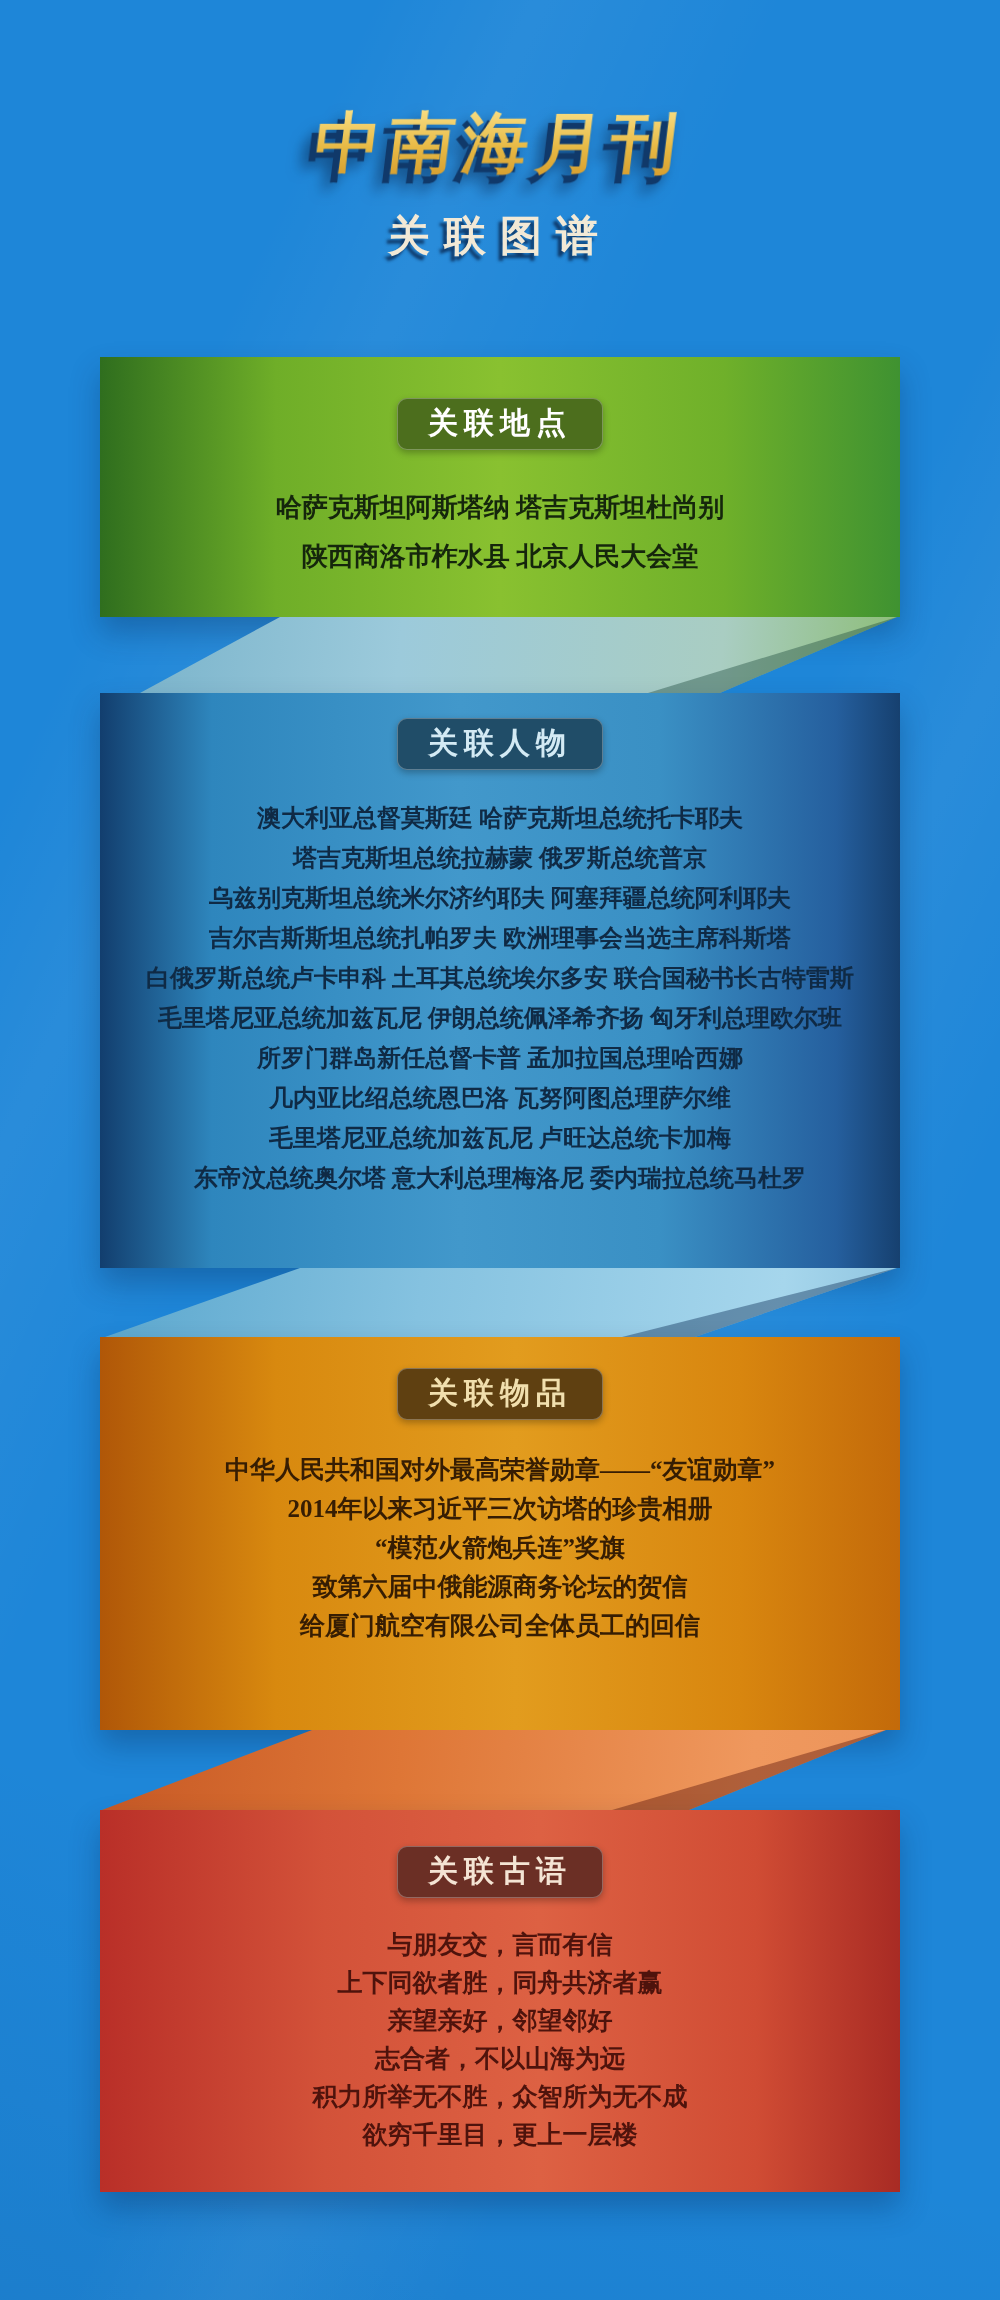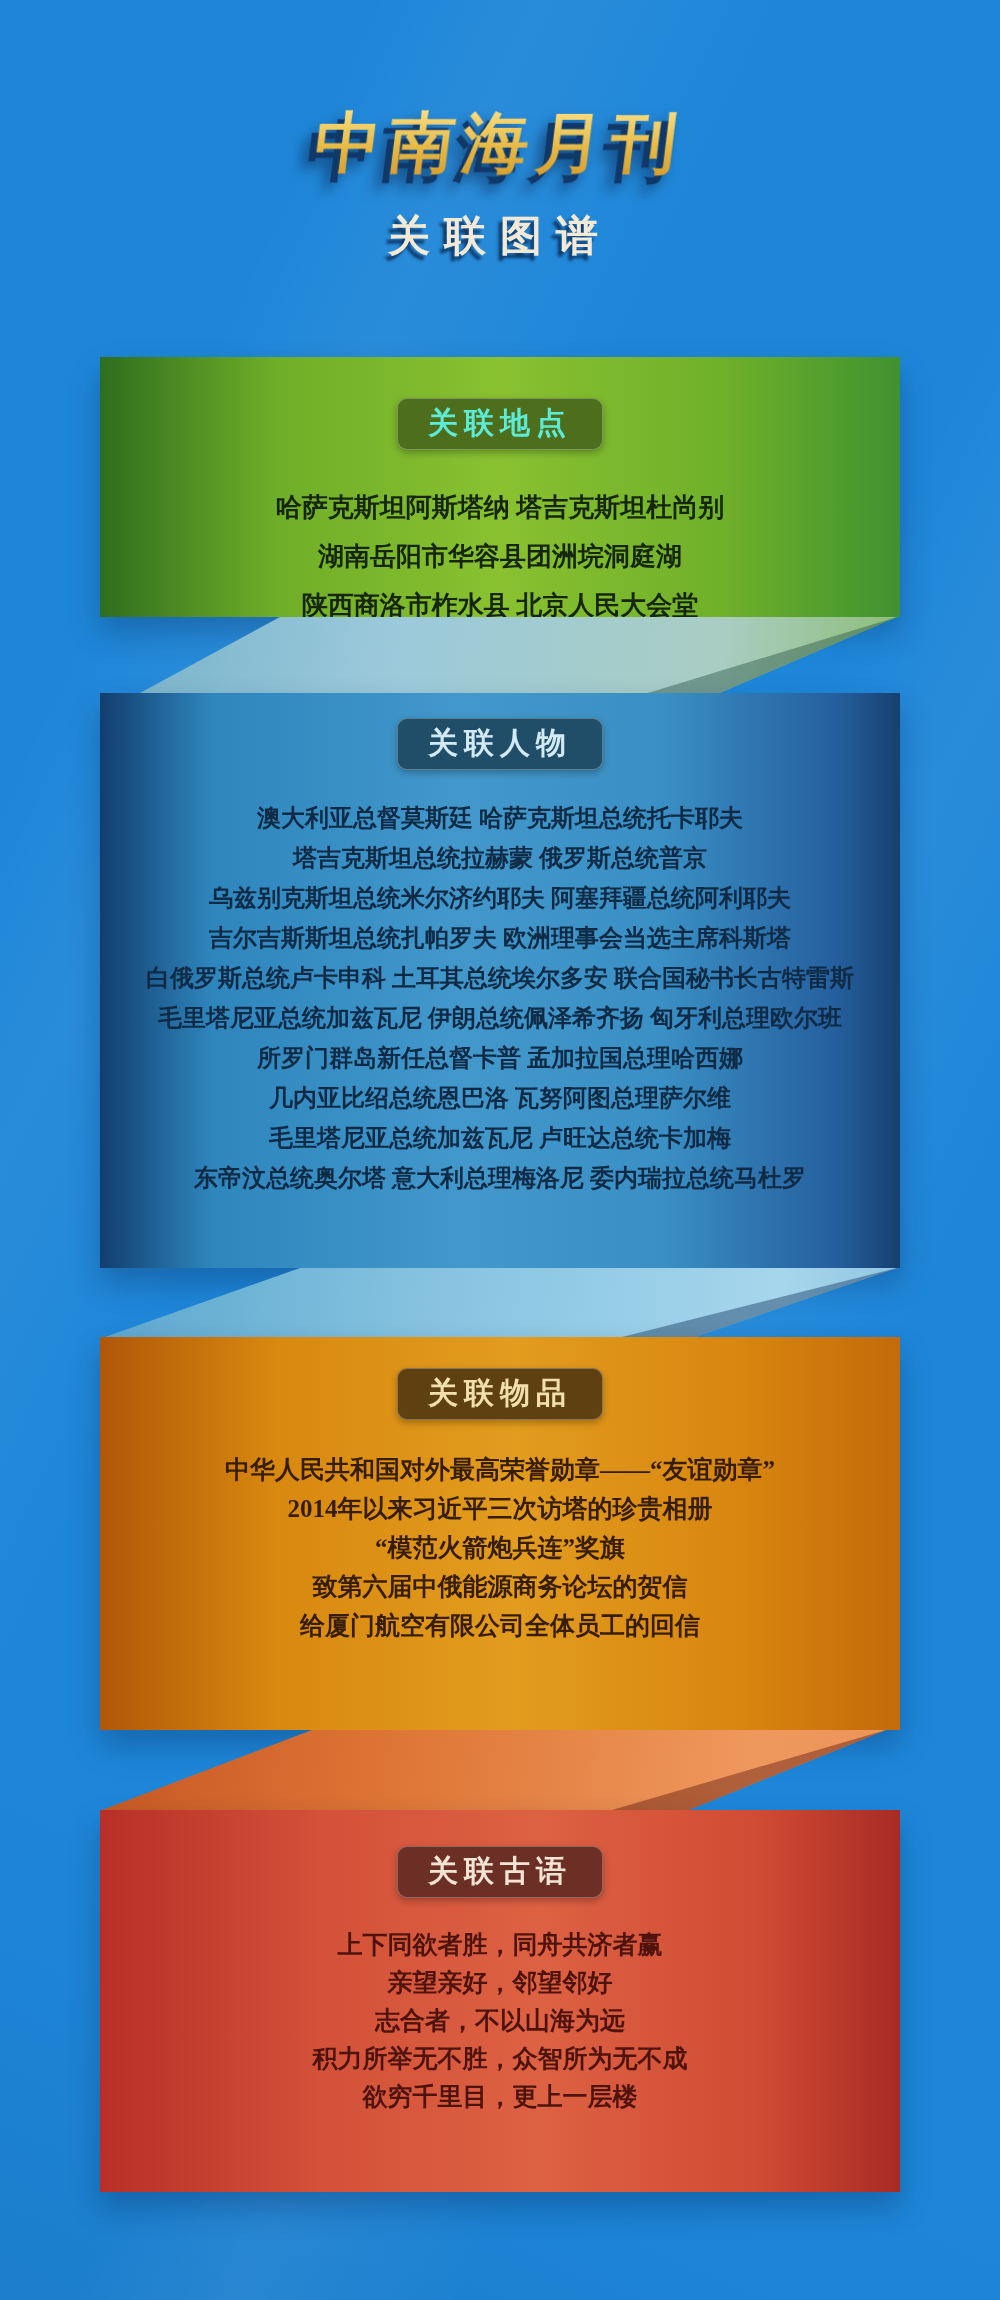--- a/index.html
+++ b/index.html
@@ -53,21 +53,21 @@
     top:1810px;height:382px;
     background:linear-gradient(90deg,#b92f28 0%,#d35239 28%,#dd6143 55%,#d04c34 82%,#a82b24 100%);
   }
   .badge{
     display:inline-block;border-radius:10px;
     font-weight:bold;font-size:30px;letter-spacing:6px;line-height:1;
     padding:9px 30px 11px 30px;
     box-shadow:0 3px 7px rgba(0,0,0,0.28);
     border:1px solid rgba(255,255,255,0.28);
   }
-  .panel-green .badge{margin-top:41px;background:#4c6e1d;color:#5eead4;}
+  .panel-green .badge{margin-top:41px;background:#4c6e1d;color:#ffffff;}
   .panel-blue  .badge{margin-top:25px;background:#204d68;color:#d3eaf4;}
   .panel-orange .badge{margin-top:31px;background:#5f4011;color:#f1dfae;}
   .panel-red   .badge{margin-top:36px;background:#6b2f25;color:#f4e4d4;}
   .lines{width:100%;}
   .line{font-weight:bold;white-space:nowrap;}
   .panel-green .lines{margin-top:33px;}
   .panel-green .line{font-size:26px;line-height:49px;color:#15260c;}
   .panel-blue .lines{margin-top:28px;}
   .panel-blue .line{font-size:24px;line-height:40px;color:#0f2a45;}
   .panel-orange .lines{margin-top:30px;}
@@ -108,21 +108,20 @@
 
 <div class="bg-streaks"></div>
 
 <div class="title">中南海月刊</div>
 <div class="subtitle">关联图谱</div>
 
 <section class="panel panel-green">
   <div class="badge">关联地点</div>
   <div class="lines">
     <div class="line">哈萨克斯坦阿斯塔纳 塔吉克斯坦杜尚别</div>
-    <div class="line">湖南岳阳市华容县团洲垸洞庭湖</div>
     <div class="line">陕西商洛市柞水县 北京人民大会堂</div>
   </div>
 </section>
 
 <div class="ribbon ribbon-1"></div>
 <div class="ribbon ribbon-1-fold"></div>
 
 <section class="panel panel-blue">
   <div class="badge">关联人物</div>
   <div class="lines">
@@ -152,19 +151,20 @@
     <div class="line">给厦门航空有限公司全体员工的回信</div>
   </div>
 </section>
 
 <div class="ribbon ribbon-3"></div>
 <div class="ribbon ribbon-3-fold"></div>
 
 <section class="panel panel-red">
   <div class="badge">关联古语</div>
   <div class="lines">
+    <div class="line">与朋友交，言而有信</div>
     <div class="line">上下同欲者胜，同舟共济者赢</div>
     <div class="line">亲望亲好，邻望邻好</div>
     <div class="line">志合者，不以山海为远</div>
     <div class="line">积力所举无不胜，众智所为无不成</div>
     <div class="line">欲穷千里目，更上一层楼</div>
   </div>
 </section>
 
 </body></html>

